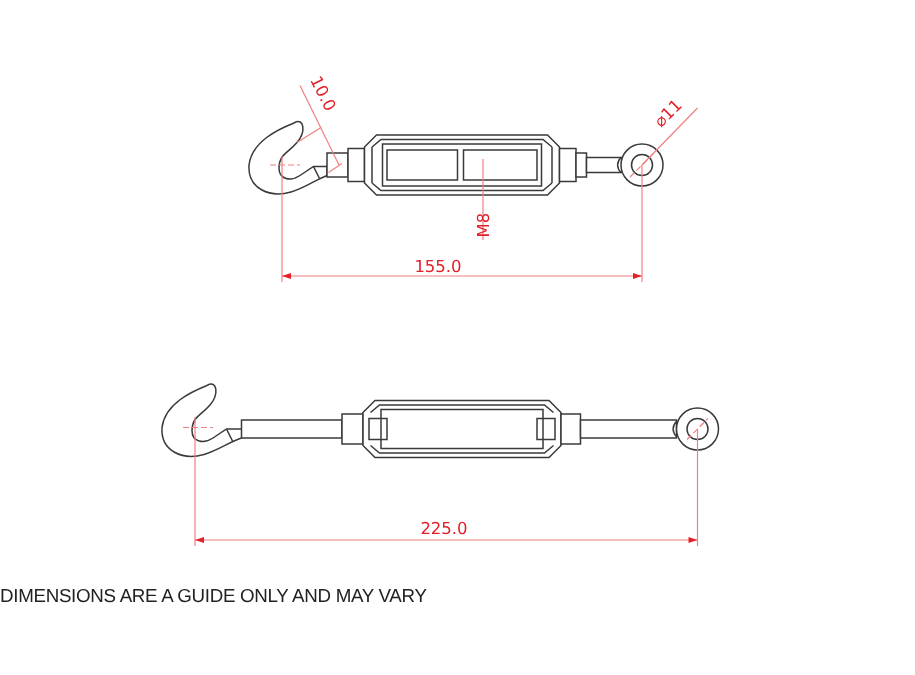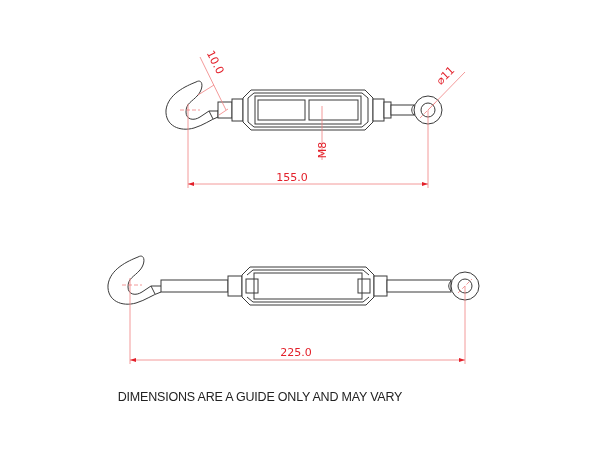--- a/index.html
+++ b/index.html
@@ -1,19 +1,19 @@
 <!DOCTYPE html>
 <html><head>
 <meta charset="utf-8">
 <style>
   html, body { margin:0; padding:0; background:#ffffff; }
   body { width:610px; height:450px; position:relative; overflow:hidden; font-family:"Liberation Sans", sans-serif; }
   #drawing { position:absolute; left:0; top:0; width:610px; height:450px; }
   .dim-text { font-family:"DejaVu Sans", sans-serif; fill:#e3202a; font-size:11px; }
-  .caption { position:absolute; left:0; width:520px; top:390px; text-align:center; font-size:12.5px; color:#222; letter-spacing:-0.2px; }
+  .caption { position:absolute; left:0; width:520px; top:390px; text-align:left; font-size:12.5px; color:#222; letter-spacing:-0.2px; }
   .ink { fill:none; stroke:#3a3a3a; stroke-width:1; }
   .ink-fill { fill:#ffffff; stroke:#3a3a3a; stroke-width:1; }
   .red { fill:none; stroke:#f08080; stroke-width:0.8; }
   .red-dash { fill:none; stroke:#f08080; stroke-width:0.8; stroke-dasharray:4 2; }
 </style>
 </head>
 <body>
 
 <svg id="drawing" viewBox="0 0 610 450" xmlns="http://www.w3.org/2000/svg">
 

